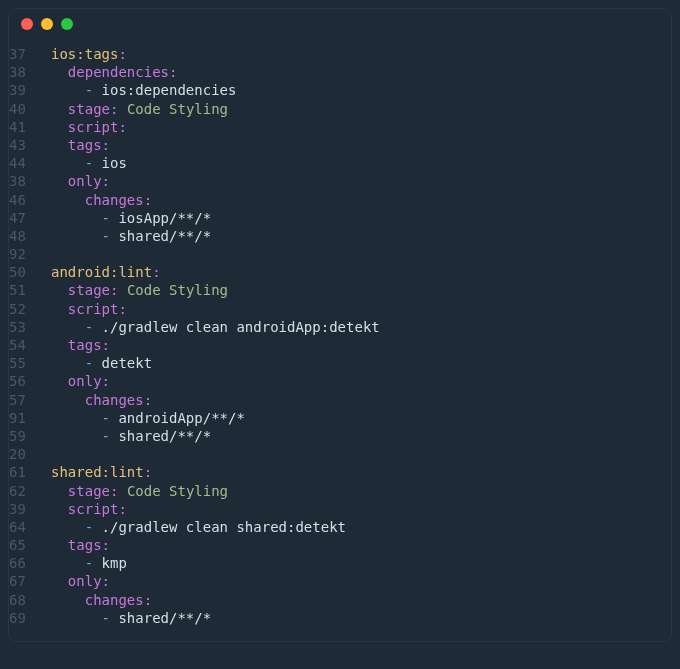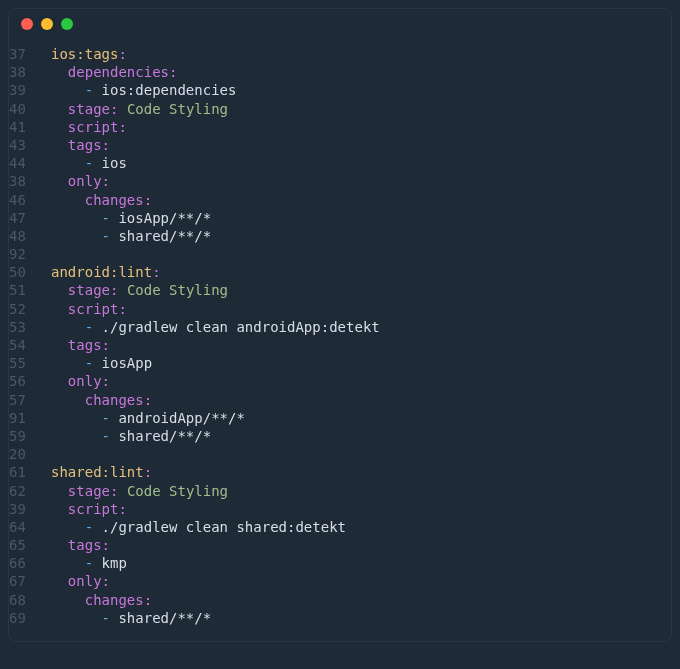--- a/index.html
+++ b/index.html
@@ -77,21 +77,21 @@
       <div class="line"><span class="gutter">38</span><span class="code"><span class="val">  </span><span class="k2">only</span><span class="k2">:</span></span></div>
       <div class="line"><span class="gutter">46</span><span class="code"><span class="val">    </span><span class="k2">changes</span><span class="k2">:</span></span></div>
       <div class="line"><span class="gutter">47</span><span class="code"><span class="val">      </span><span class="dash">-</span><span class="val"> iosApp/**/*</span></span></div>
       <div class="line"><span class="gutter">48</span><span class="code"><span class="val">      </span><span class="dash">-</span><span class="val"> shared/**/*</span></span></div>
       <div class="line"><span class="gutter">92</span><span class="code"></span></div>
       <div class="line"><span class="gutter">50</span><span class="code"><span class="k1">android:lint</span><span class="k2">:</span></span></div>
       <div class="line"><span class="gutter">51</span><span class="code"><span class="val">  </span><span class="k2">stage</span><span class="k2">:</span><span class="val"> </span><span class="str">Code Styling</span></span></div>
       <div class="line"><span class="gutter">52</span><span class="code"><span class="val">  </span><span class="k2">script</span><span class="k2">:</span></span></div>
       <div class="line"><span class="gutter">53</span><span class="code"><span class="val">    </span><span class="dash">-</span><span class="val"> ./gradlew clean androidApp:detekt</span></span></div>
       <div class="line"><span class="gutter">54</span><span class="code"><span class="val">  </span><span class="k2">tags</span><span class="k2">:</span></span></div>
-      <div class="line"><span class="gutter">55</span><span class="code"><span class="val">    </span><span class="dash">-</span><span class="val"> iosApp</span></span></div>
+      <div class="line"><span class="gutter">55</span><span class="code"><span class="val">    </span><span class="dash">-</span><span class="val"> detekt</span></span></div>
       <div class="line"><span class="gutter">56</span><span class="code"><span class="val">  </span><span class="k2">only</span><span class="k2">:</span></span></div>
       <div class="line"><span class="gutter">57</span><span class="code"><span class="val">    </span><span class="k2">changes</span><span class="k2">:</span></span></div>
       <div class="line"><span class="gutter">91</span><span class="code"><span class="val">      </span><span class="dash">-</span><span class="val"> androidApp/**/*</span></span></div>
       <div class="line"><span class="gutter">59</span><span class="code"><span class="val">      </span><span class="dash">-</span><span class="val"> shared/**/*</span></span></div>
       <div class="line"><span class="gutter">20</span><span class="code"></span></div>
       <div class="line"><span class="gutter">61</span><span class="code"><span class="k1">shared:lint</span><span class="k2">:</span></span></div>
       <div class="line"><span class="gutter">62</span><span class="code"><span class="val">  </span><span class="k2">stage</span><span class="k2">:</span><span class="val"> </span><span class="str">Code Styling</span></span></div>
       <div class="line"><span class="gutter">39</span><span class="code"><span class="val">  </span><span class="k2">script</span><span class="k2">:</span></span></div>
       <div class="line"><span class="gutter">64</span><span class="code"><span class="val">    </span><span class="dash">-</span><span class="val"> ./gradlew clean shared:detekt</span></span></div>
       <div class="line"><span class="gutter">65</span><span class="code"><span class="val">  </span><span class="k2">tags</span><span class="k2">:</span></span></div>

